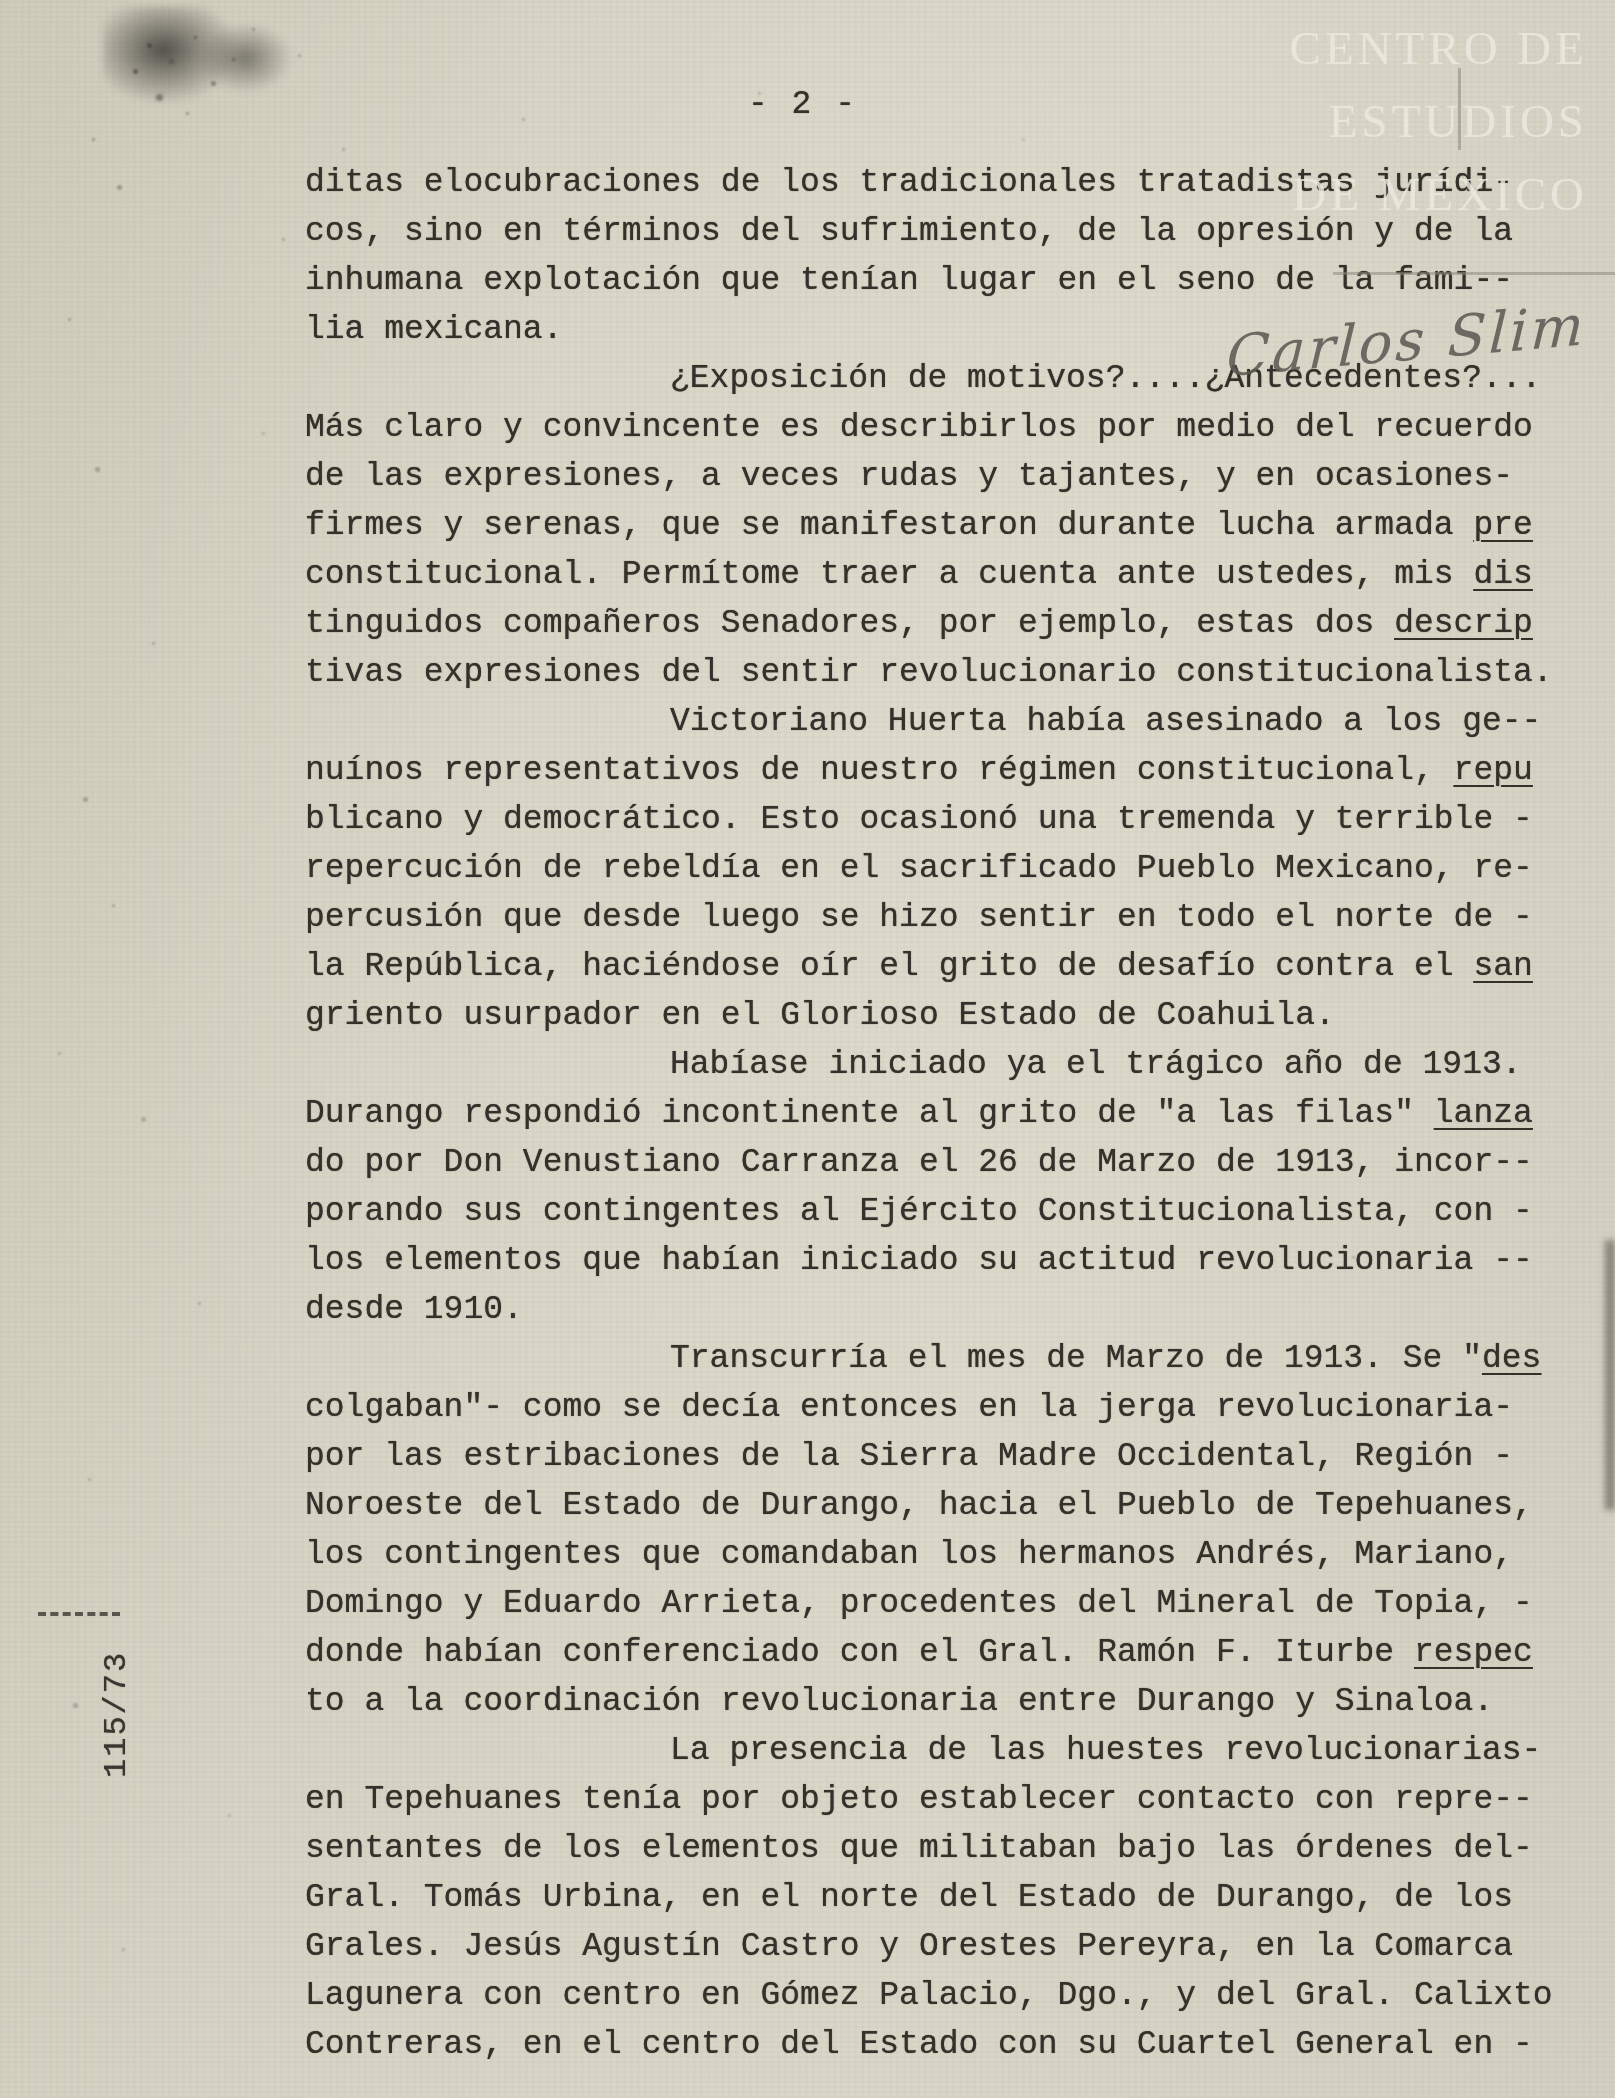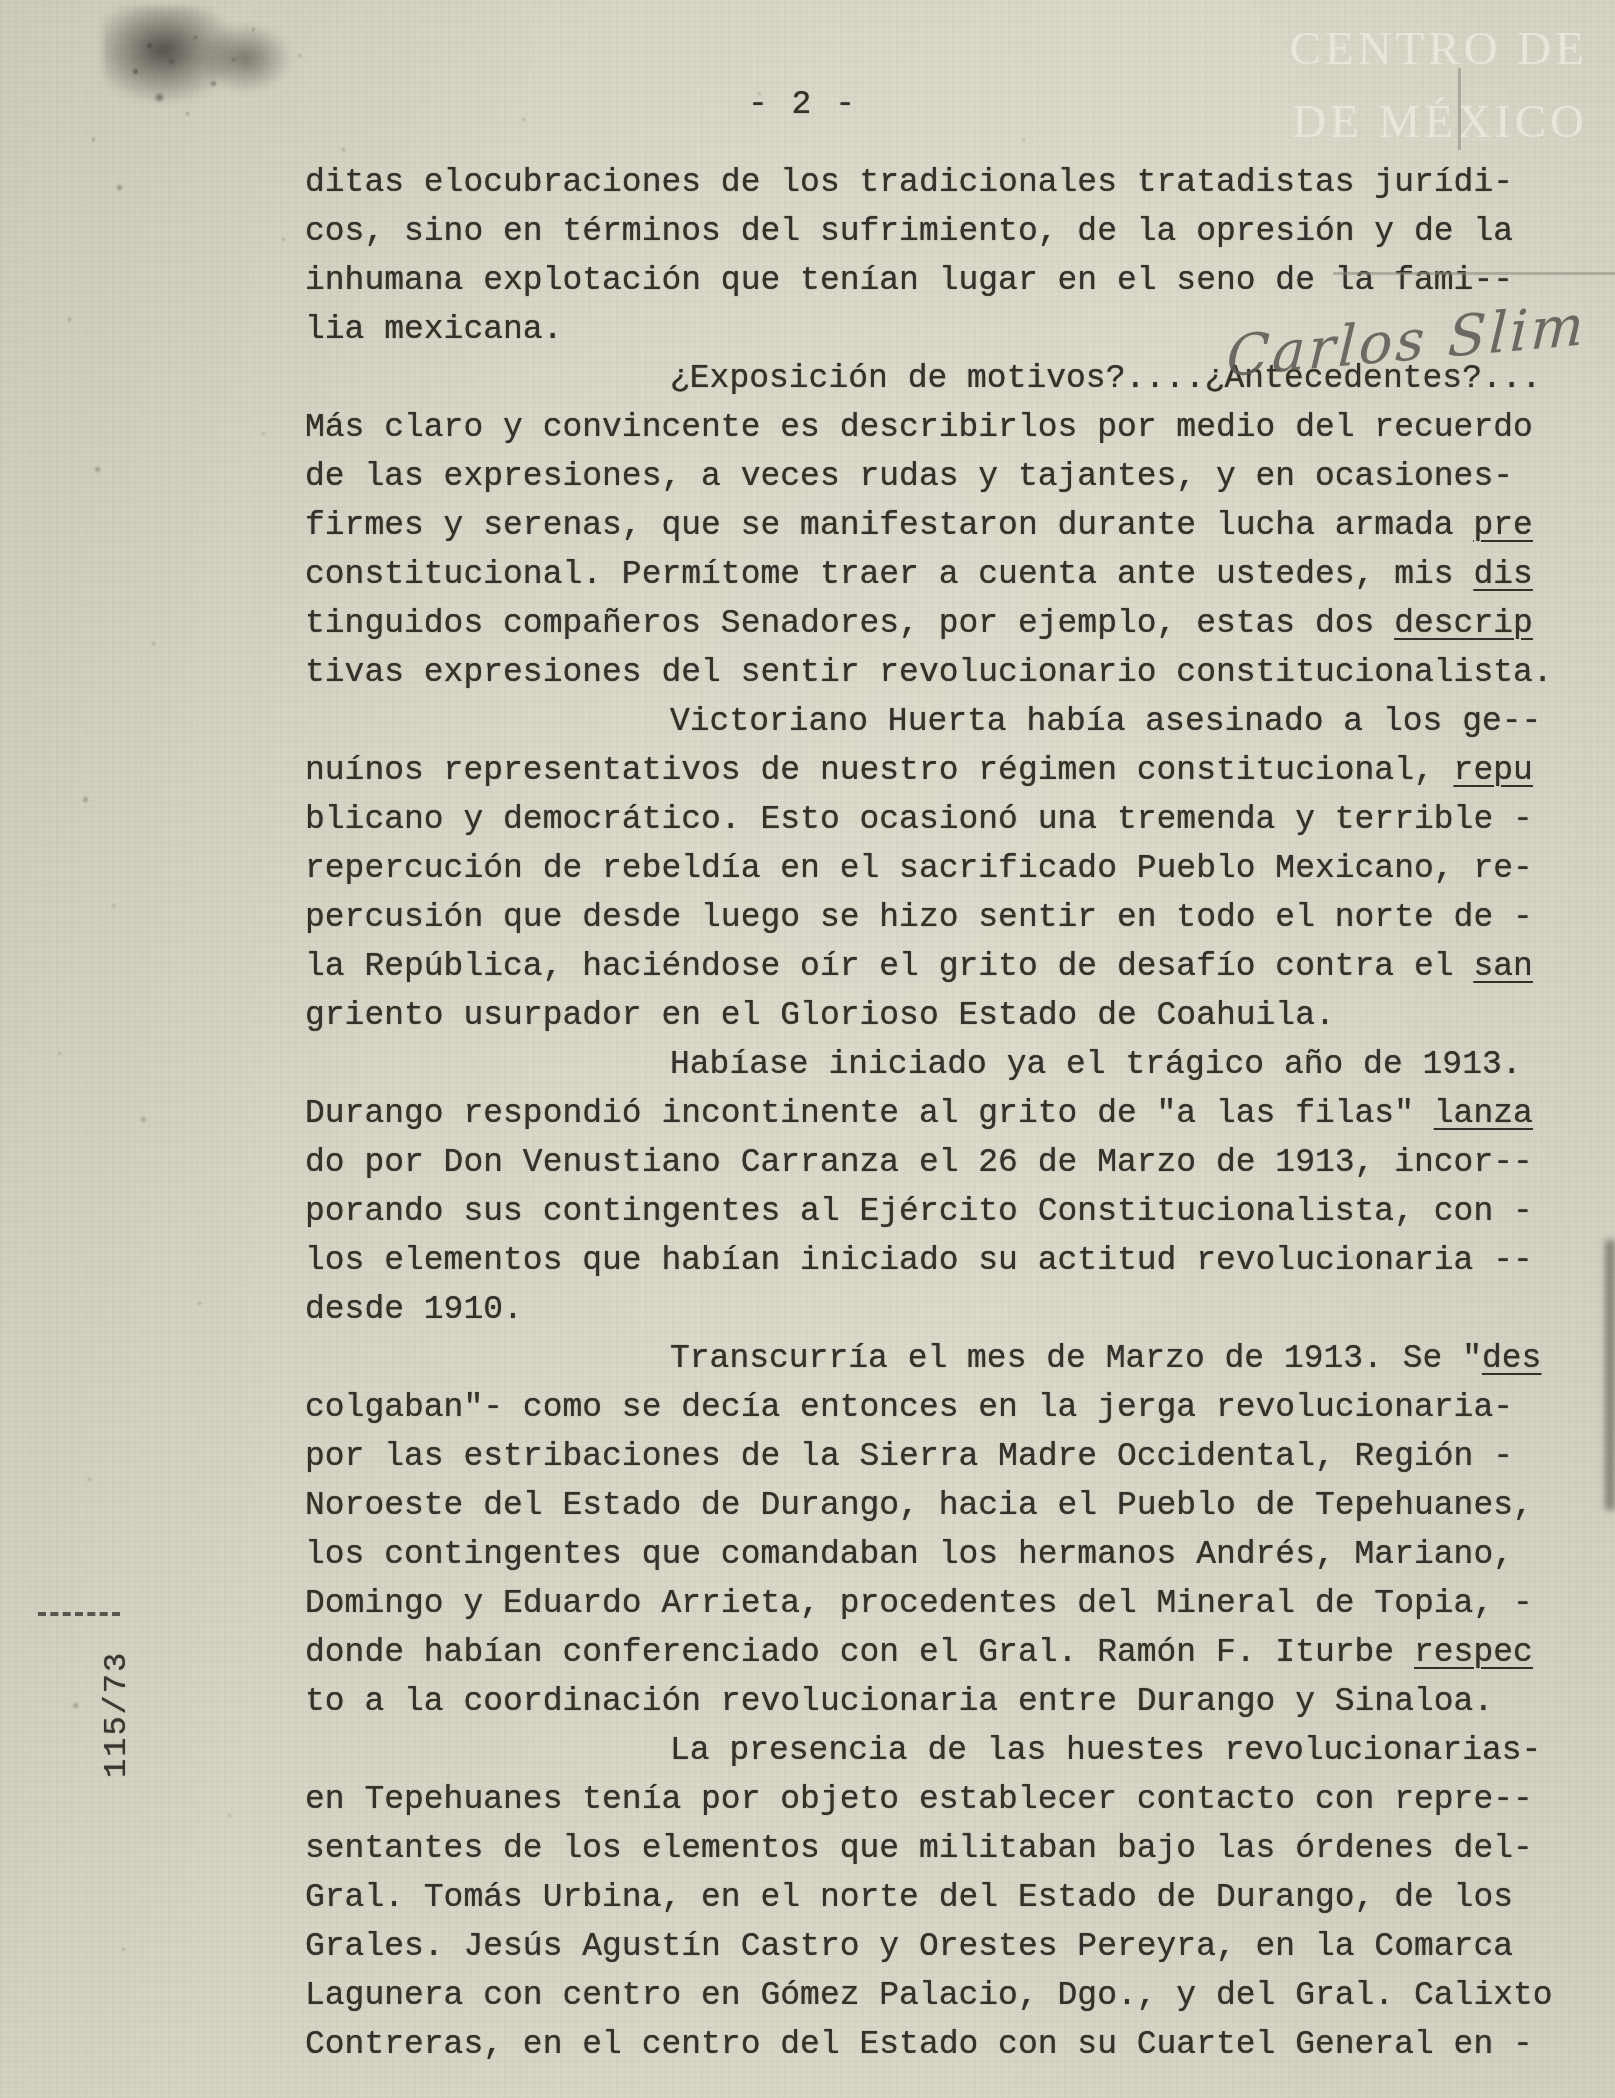--- a/index.html
+++ b/index.html
@@ -142,20 +142,21 @@
 <div class="page">
 
   <div class="grain"></div>
   <div class="smudge-a"></div>
   <div class="smudge-b"></div>
   <div class="specks"></div>
   <div class="edge-right"></div>
 
   <div class="watermark">
     <div class="wm-line">CENTRO DE</div>
+    <div class="wm-line">ESTUDIOS</div>
     <div class="wm-line">DE MÉXICO</div>
   </div>
   <div class="wm-vline"></div>
   <div class="wm-strike"></div>
   <div class="signature">Carlos Slim</div>
 
   <div class="page-number">- 2 -</div>
 
   <div class="side-label">115/73</div>
   <div class="dash-mark"></div>

